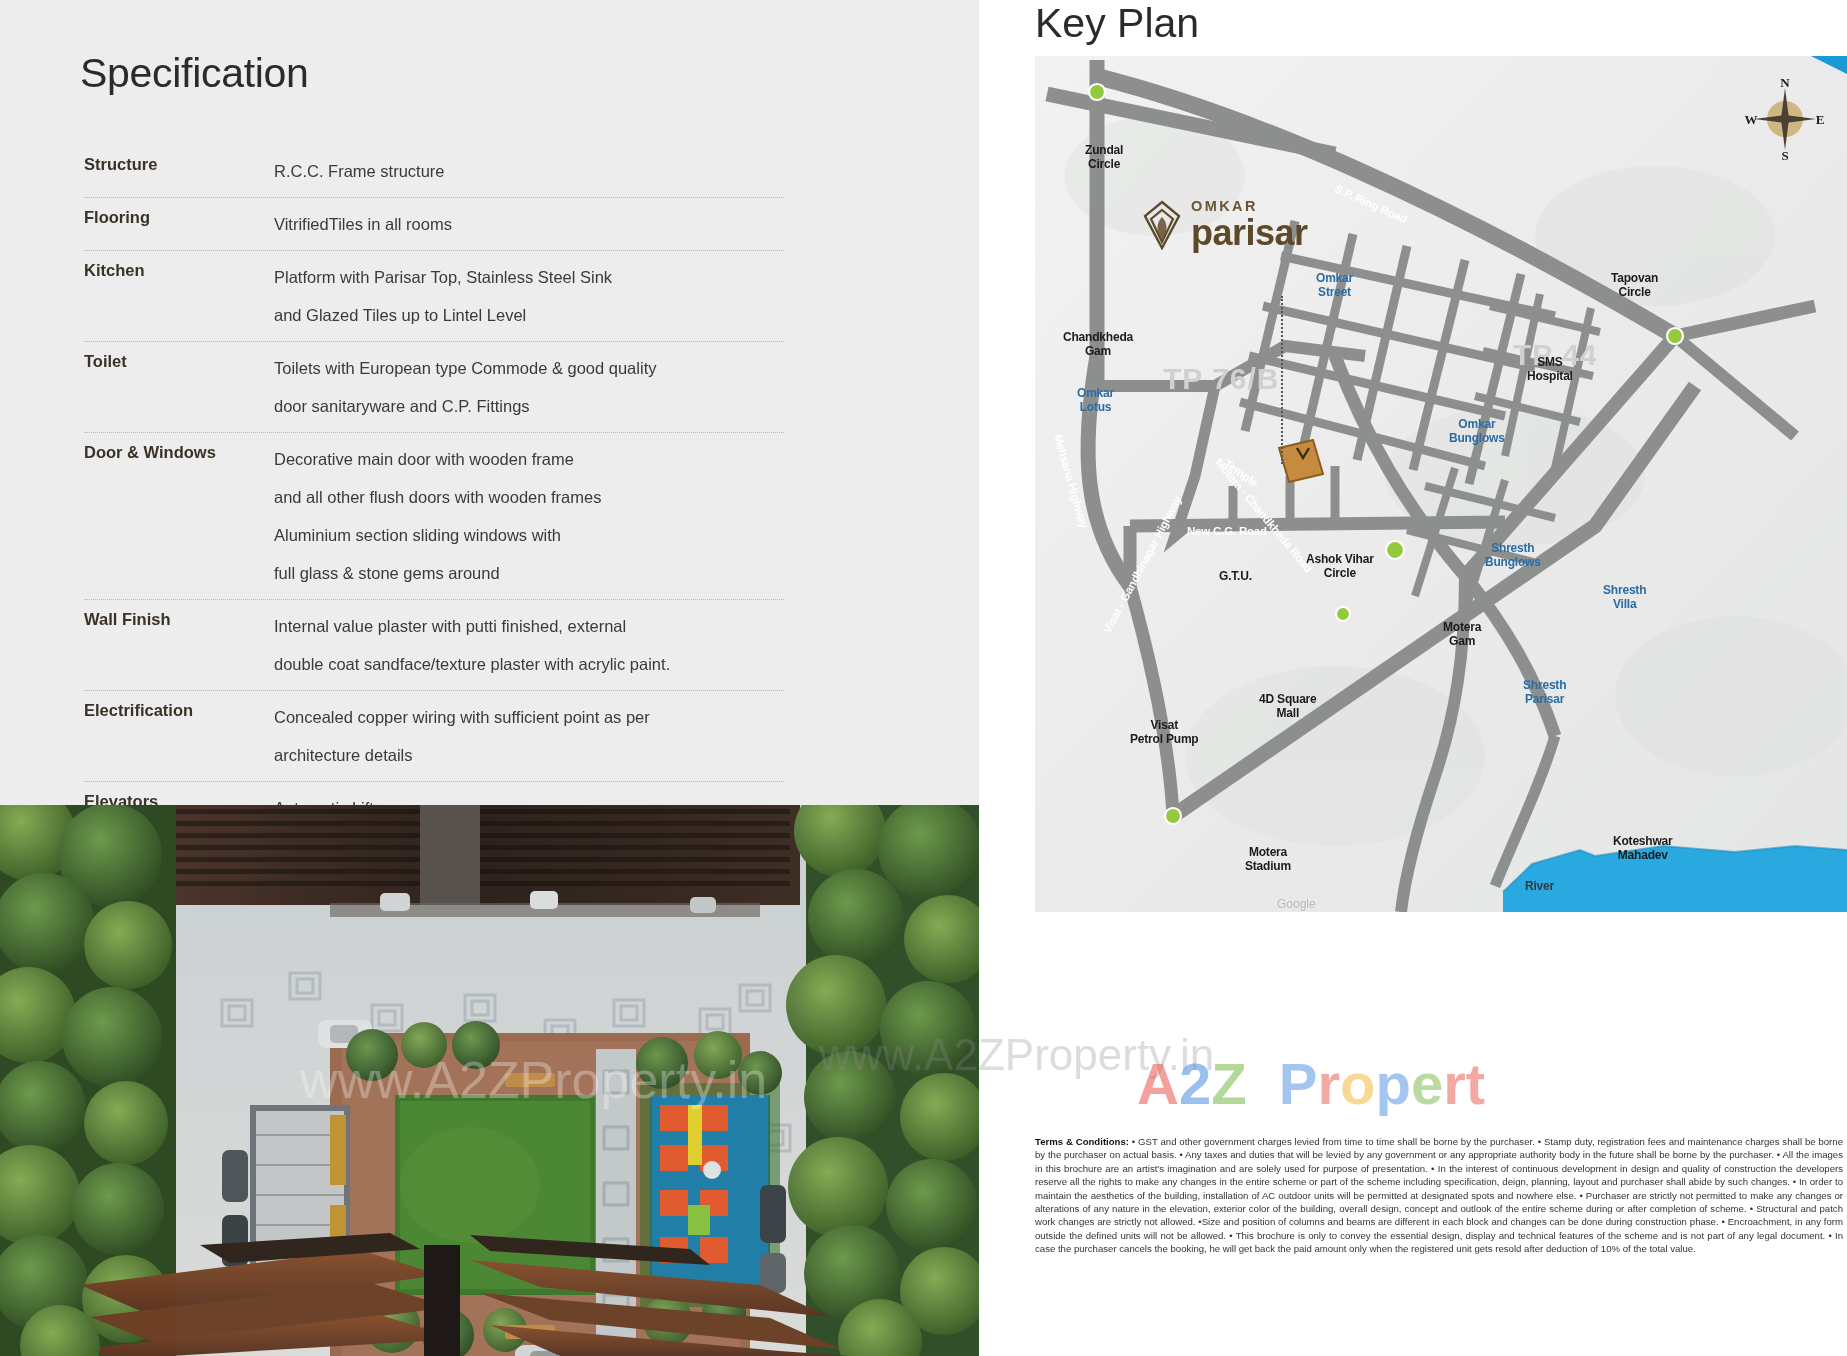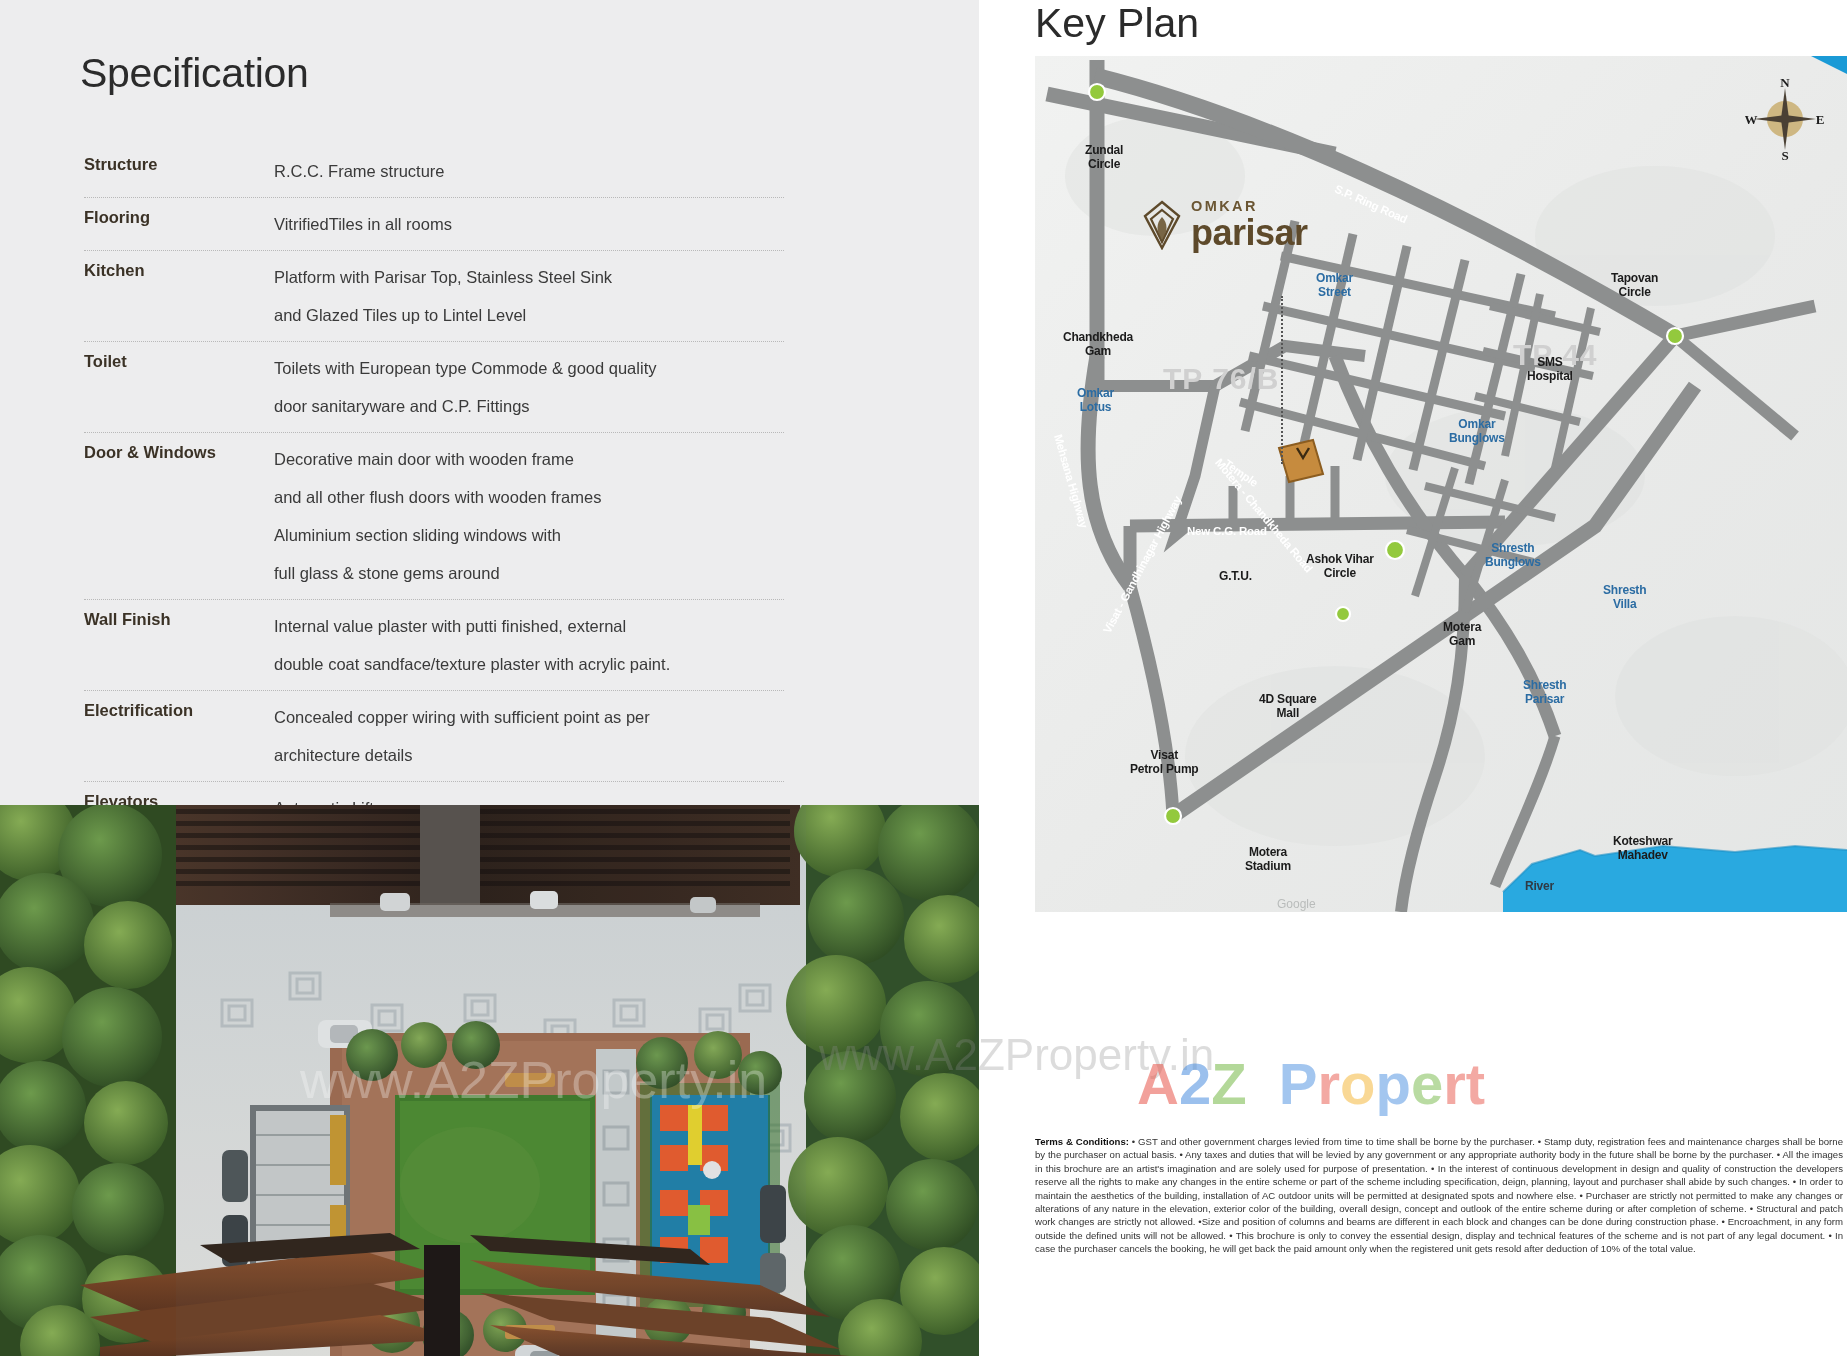--- a/index.html
+++ b/index.html
@@ -588,21 +588,21 @@
 Villa</div>
           <div class="mlabel" style="left: 271px; top: 497px;">Ashok Vihar
 Circle</div>
           <div class="mlabel" style="left: 184px; top: 514px;">G.T.U.</div>
           <div class="mlabel" style="left: 408px; top: 565px;">Motera
 Gam</div>
           <div class="mlabel blue" style="left: 488px; top: 623px;">Shresth
 Parisar</div>
           <div class="mlabel" style="left: 224px; top: 597px; margin-top: 40px;">4D Square
 Mall</div>
-          <div class="mlabel" style="left: 95px; top: 693px;">Visat
+          <div class="mlabel" style="left: 95px; top: 663px;">Visat
 Petrol Pump</div>
           <div class="mlabel" style="left: 210px; top: 790px;">Motera
 Stadium</div>
           <div class="mlabel" style="left: 578px; top: 779px;">Koteshwar
 Mahadev</div>
           <div class="mlabel river" style="left: 490px; top: 824px;">River</div>
           <div class="mlabel road-white" style="left: 300px; top: 126px; transform: rotate(24deg); transform-origin: left center;">S.P. Ring Road</div>
           <div class="mlabel road-white" style="left: 22px; top: 372px; transform: rotate(74deg); transform-origin: left center;">Mehsana Highway</div>
           <div class="mlabel road-white" style="left: 182px; top: 398px; transform: rotate(50deg); transform-origin: left center;">Motera - Chandkheda Road</div>
           <div class="mlabel road-white" style="left: 190px; top: 400px; transform: rotate(35deg); transform-origin: left center;">Temple</div>

